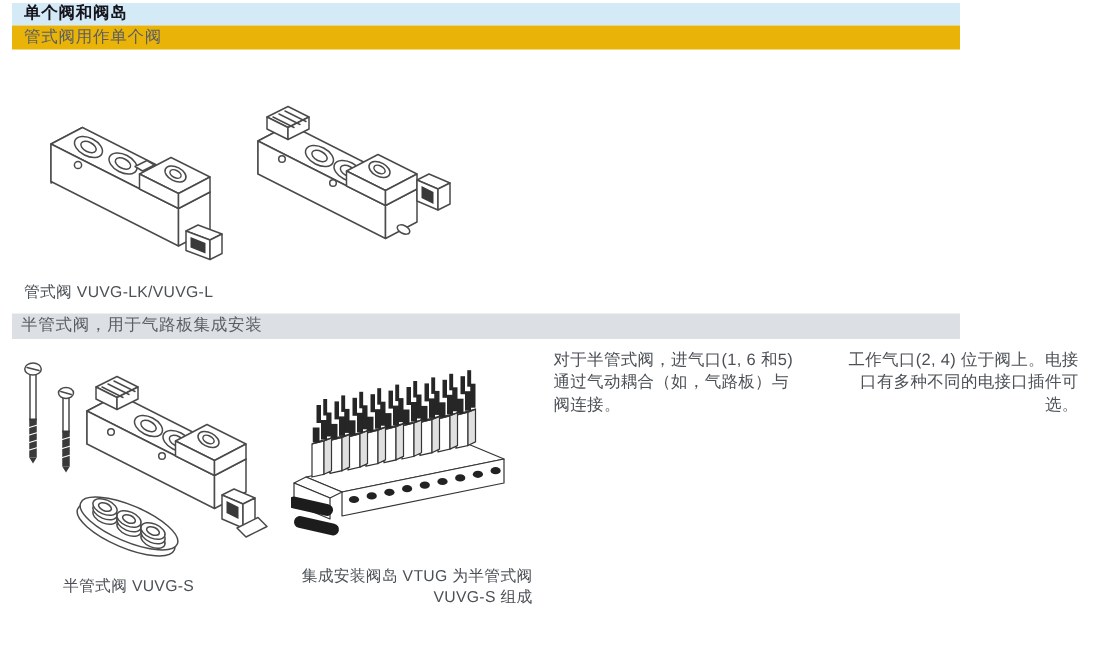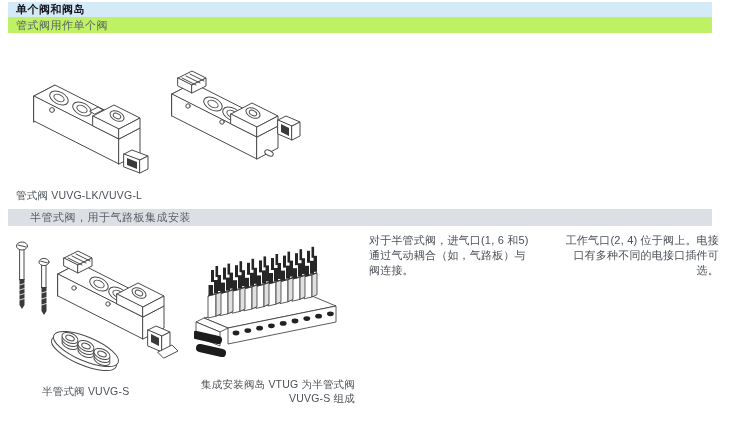--- a/index.html
+++ b/index.html
@@ -1,33 +1,33 @@
 <!DOCTYPE html>
 <html><head>
 <meta charset="utf-8">
 <style>
   html,body{margin:0;padding:0;background:#fff;}
   .page{
     position:relative;width:740px;height:437px;background:#fff;overflow:hidden;
     font-family:"Liberation Sans","DejaVu Sans",sans-serif;color:#4c5157;
   }
   .abs{position:absolute;}
-  .bar{position:absolute;left:8px;width:704px;}
+  .bar{position:absolute;left:8px;width:632px;}
   .bar-blue{top:2px;height:15px;background:#d5eaf7;}
-  .bar-grey{top:17px;height:16px;background:#bef264;}
+  .bar-grey{top:17px;height:16px;background:#eab308;}
   .bar-grey2{top:209px;height:17px;background:#dce0e4;}
   .bar-title{
     display:block;padding-left:8px;font-size:11px;line-height:15px;
     font-weight:bold;color:#15151d;letter-spacing:.5px;white-space:nowrap;
   }
   .bar-sub{
     display:block;padding-left:8px;font-size:11px;line-height:16px;
     color:#5a5e64;letter-spacing:.5px;white-space:nowrap;
   }
-  .bar-sub2{line-height:17px;padding-left:22px;}
+  .bar-sub2{line-height:17px;padding-left:6px;}
   .body-text{
     font-size:11px;line-height:15px;color:#4c5157;margin:0;
     white-space:pre-line;letter-spacing:.2px;
   }
   .caption{
     font-size:10.5px;line-height:14px;color:#4c5157;white-space:pre-line;letter-spacing:.2px;text-align:right;
   }
   svg{display:block;}
   .lineart{stroke:#4a4a4a;stroke-width:1;fill:#fff;stroke-linejoin:round;stroke-linecap:round;}
   .dk{fill:#3a3a3a;stroke:none;}

